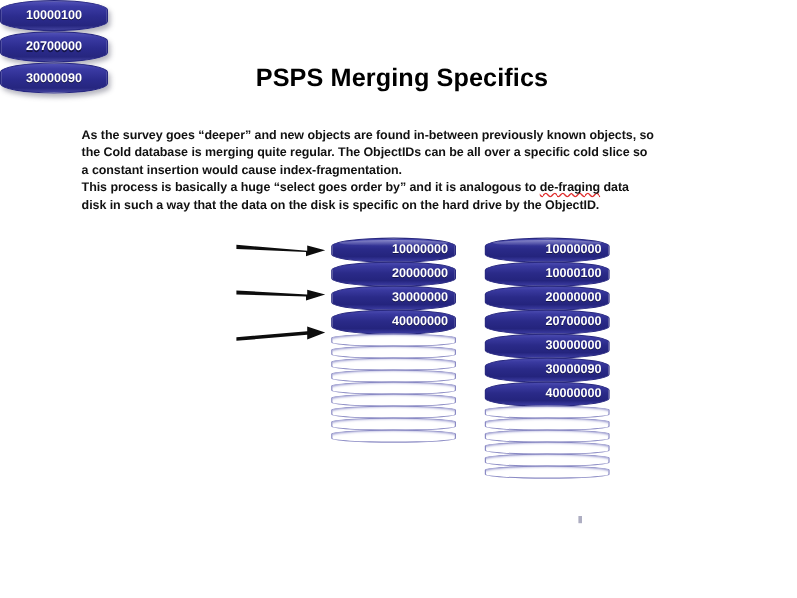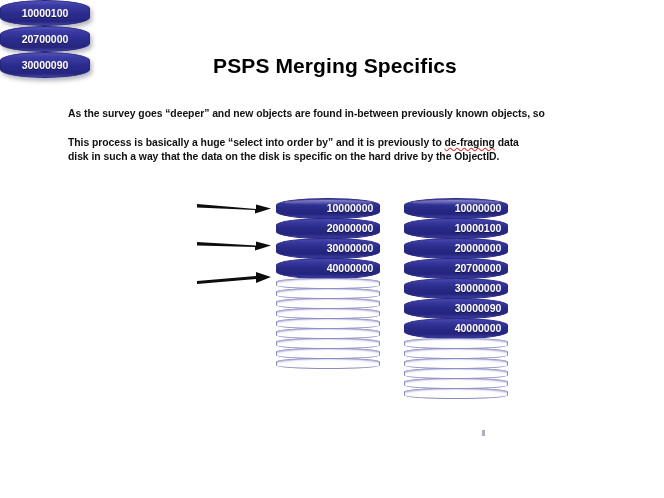--- a/index.html
+++ b/index.html
@@ -154,24 +154,25 @@
 </head>
 <body>
 
 <div id="slide">
 
   <div id="slide-title">PSPS Merging Specifics</div>
 
   <div id="body-text">
     <p class="para">
       <span>As the survey goes “deeper” and new objects are found in-between previously known objects, so</span><br>
-      <br>
+      <span>the Cold database is merging quite regular.  The ObjectIDs can be all over a specific cold slice so</span><br>
+      <span>a constant insertion would cause index-fragmentation.</span>
     </p>
     <p class="para">
-      <span>This process is basically a huge “select into order by” and it is previously to </span><span class="misspelled">de-fraging</span><span> data</span><br>
+      <span>This process is basically a huge “select goes order by” and it is analogous to </span><span class="misspelled">de-fraging</span><span> data</span><br>
       <span>disk in such a way that the data on the disk is specific on the hard drive by the ObjectID.</span>
     </p>
   </div>
 
   <div class="pill" style="left:104px; top:198px;">
     <span>10000100</span>
   </div>
   <div class="pill" style="left:104px; top:234px;">
     <span>20700000</span>
   </div>

